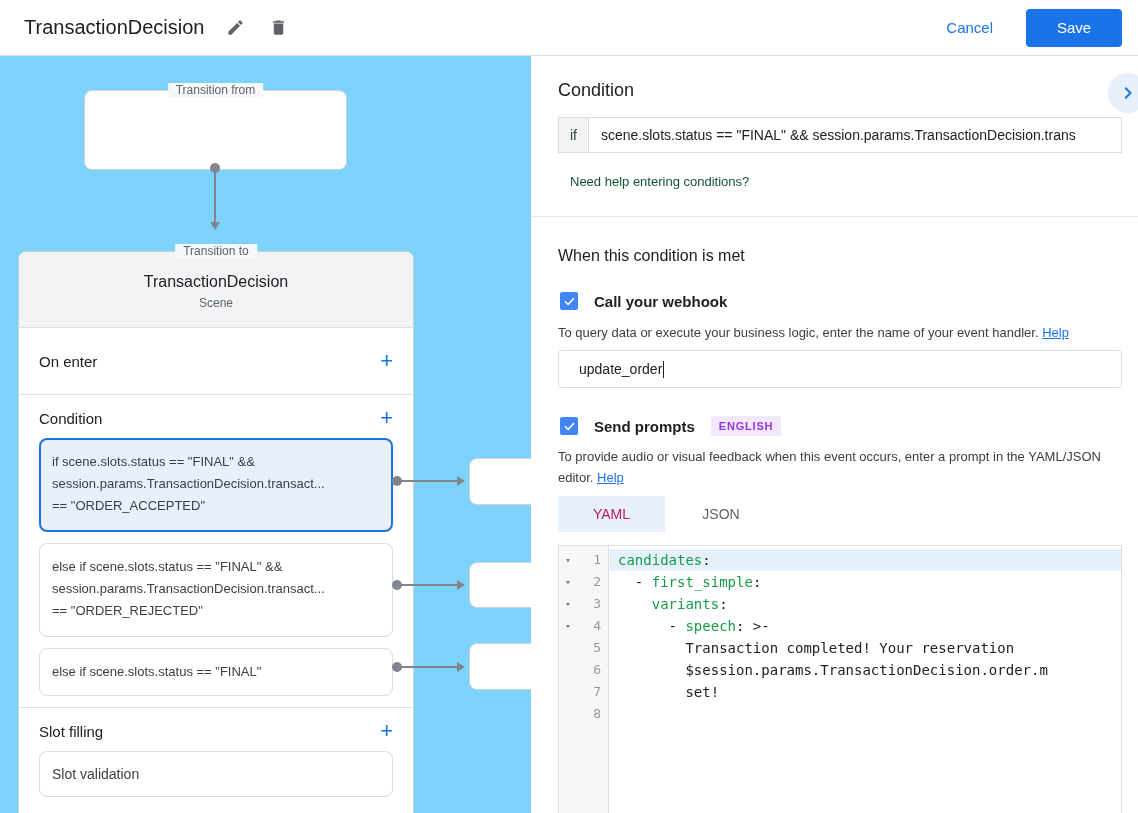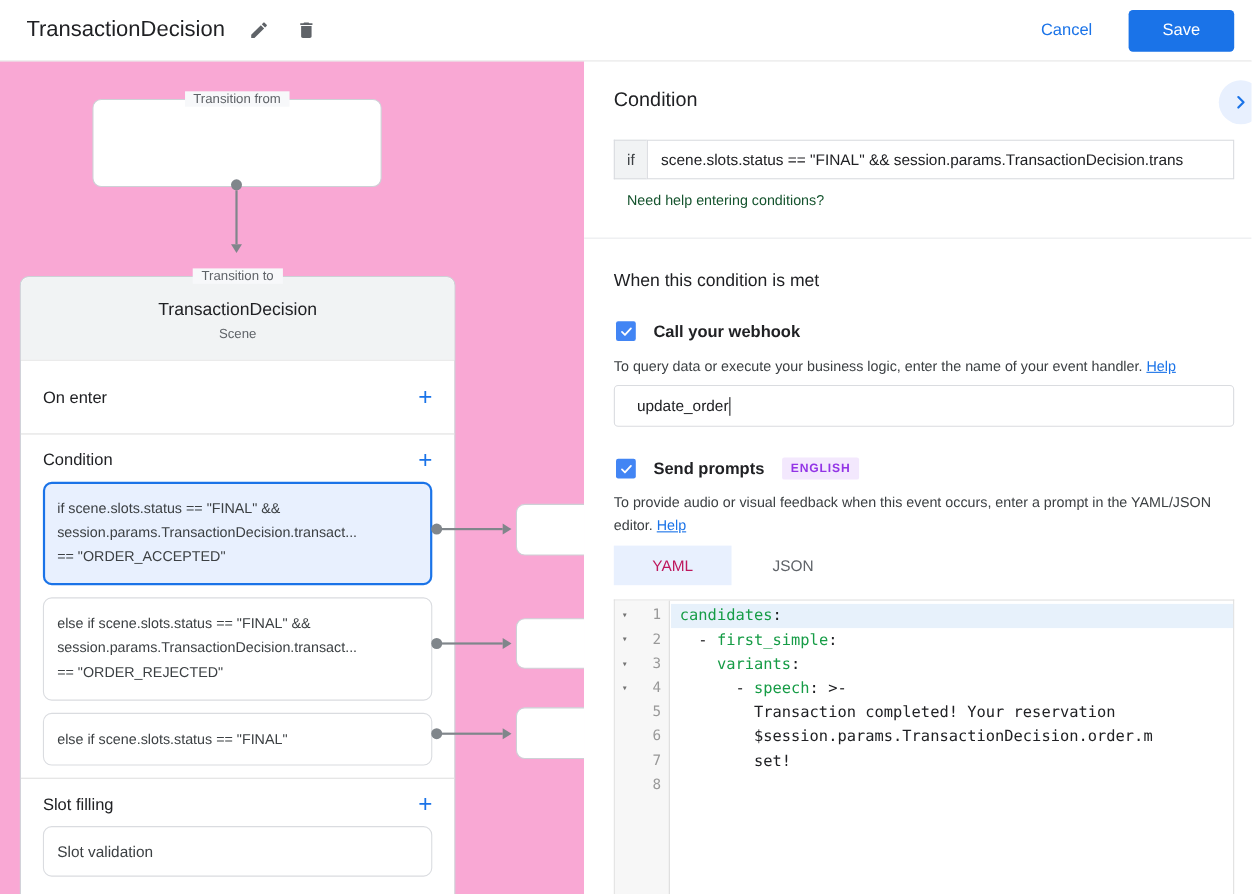--- a/index.html
+++ b/index.html
@@ -21,21 +21,21 @@
   .icon-btn svg { fill:#5f6368; }
   .actions { display:flex; align-items:center; gap:33px; padding-right:0; }
   .cancel-btn { background:none; border:none; color:#1a73e8; font-size:15px; font-weight:500; font-family:inherit; cursor:pointer; }
   .save-btn {
     background:#1a73e8; color:#fff; border:none; border-radius:4px;
     width:96px; height:38px; font-size:15px; font-weight:500; font-family:inherit; cursor:pointer;
   }
   
   .left-region {
     position:absolute; left:0; top:56px; width:531px; height:757px;
-    background:#f9a8d4; overflow:hidden;
+    background:#7dd3fc; overflow:hidden;
   }
   .legend {
     position:absolute; top:-8px; left:50%; transform:translateX(-50%);
     background:#f7f8fa; padding:0 8px; font-size:12px; color:#5f6368; white-space:nowrap;
   }
   .tfrom-box {
     position:absolute; left:84px; top:34px; width:263px; height:80px;
     background:#fff; border:1px solid #cdd1d6; border-radius:8px;
   }
   .tfrom-content {
@@ -90,21 +90,21 @@
   
   .right-panel {
     position:absolute; left:531px; top:56px; width:607px; height:757px;
     background:#fff; overflow:hidden;
   }
   .panel-title { position:absolute; left:27px; top:24px; font-size:18px; font-weight:400; color:#202124; }
   .collapse-btn {
     position:absolute; left:577px; top:17px; width:40px; height:40px; border-radius:50%;
     background:#e8f0fe; border:none; cursor:pointer; display:flex; align-items:center; justify-content:center;
   }
-  .if-row { position:absolute; left:27px; top:71px; width:564px; height:36px; display:flex; }
+  .if-row { position:absolute; left:27px; top:61px; width:564px; height:36px; display:flex; }
   .if-prefix {
     width:30px; background:#f1f3f4; border:1px solid #dadce0; border-right:none;
     display:flex; align-items:center; justify-content:center; font-size:14px; color:#3c4043;
   }
   .if-input {
     flex:1; border:1px solid #dadce0; background:#fff; font-family:inherit;
     font-size:14px; color:#202124; padding:0 12px; white-space:nowrap; overflow:hidden;
     display:flex; align-items:center;
   }
   .help-link { position:absolute; left:39px; top:118px; font-size:13px; color:#14532d; text-decoration:none; cursor:pointer;text-align:right; }

